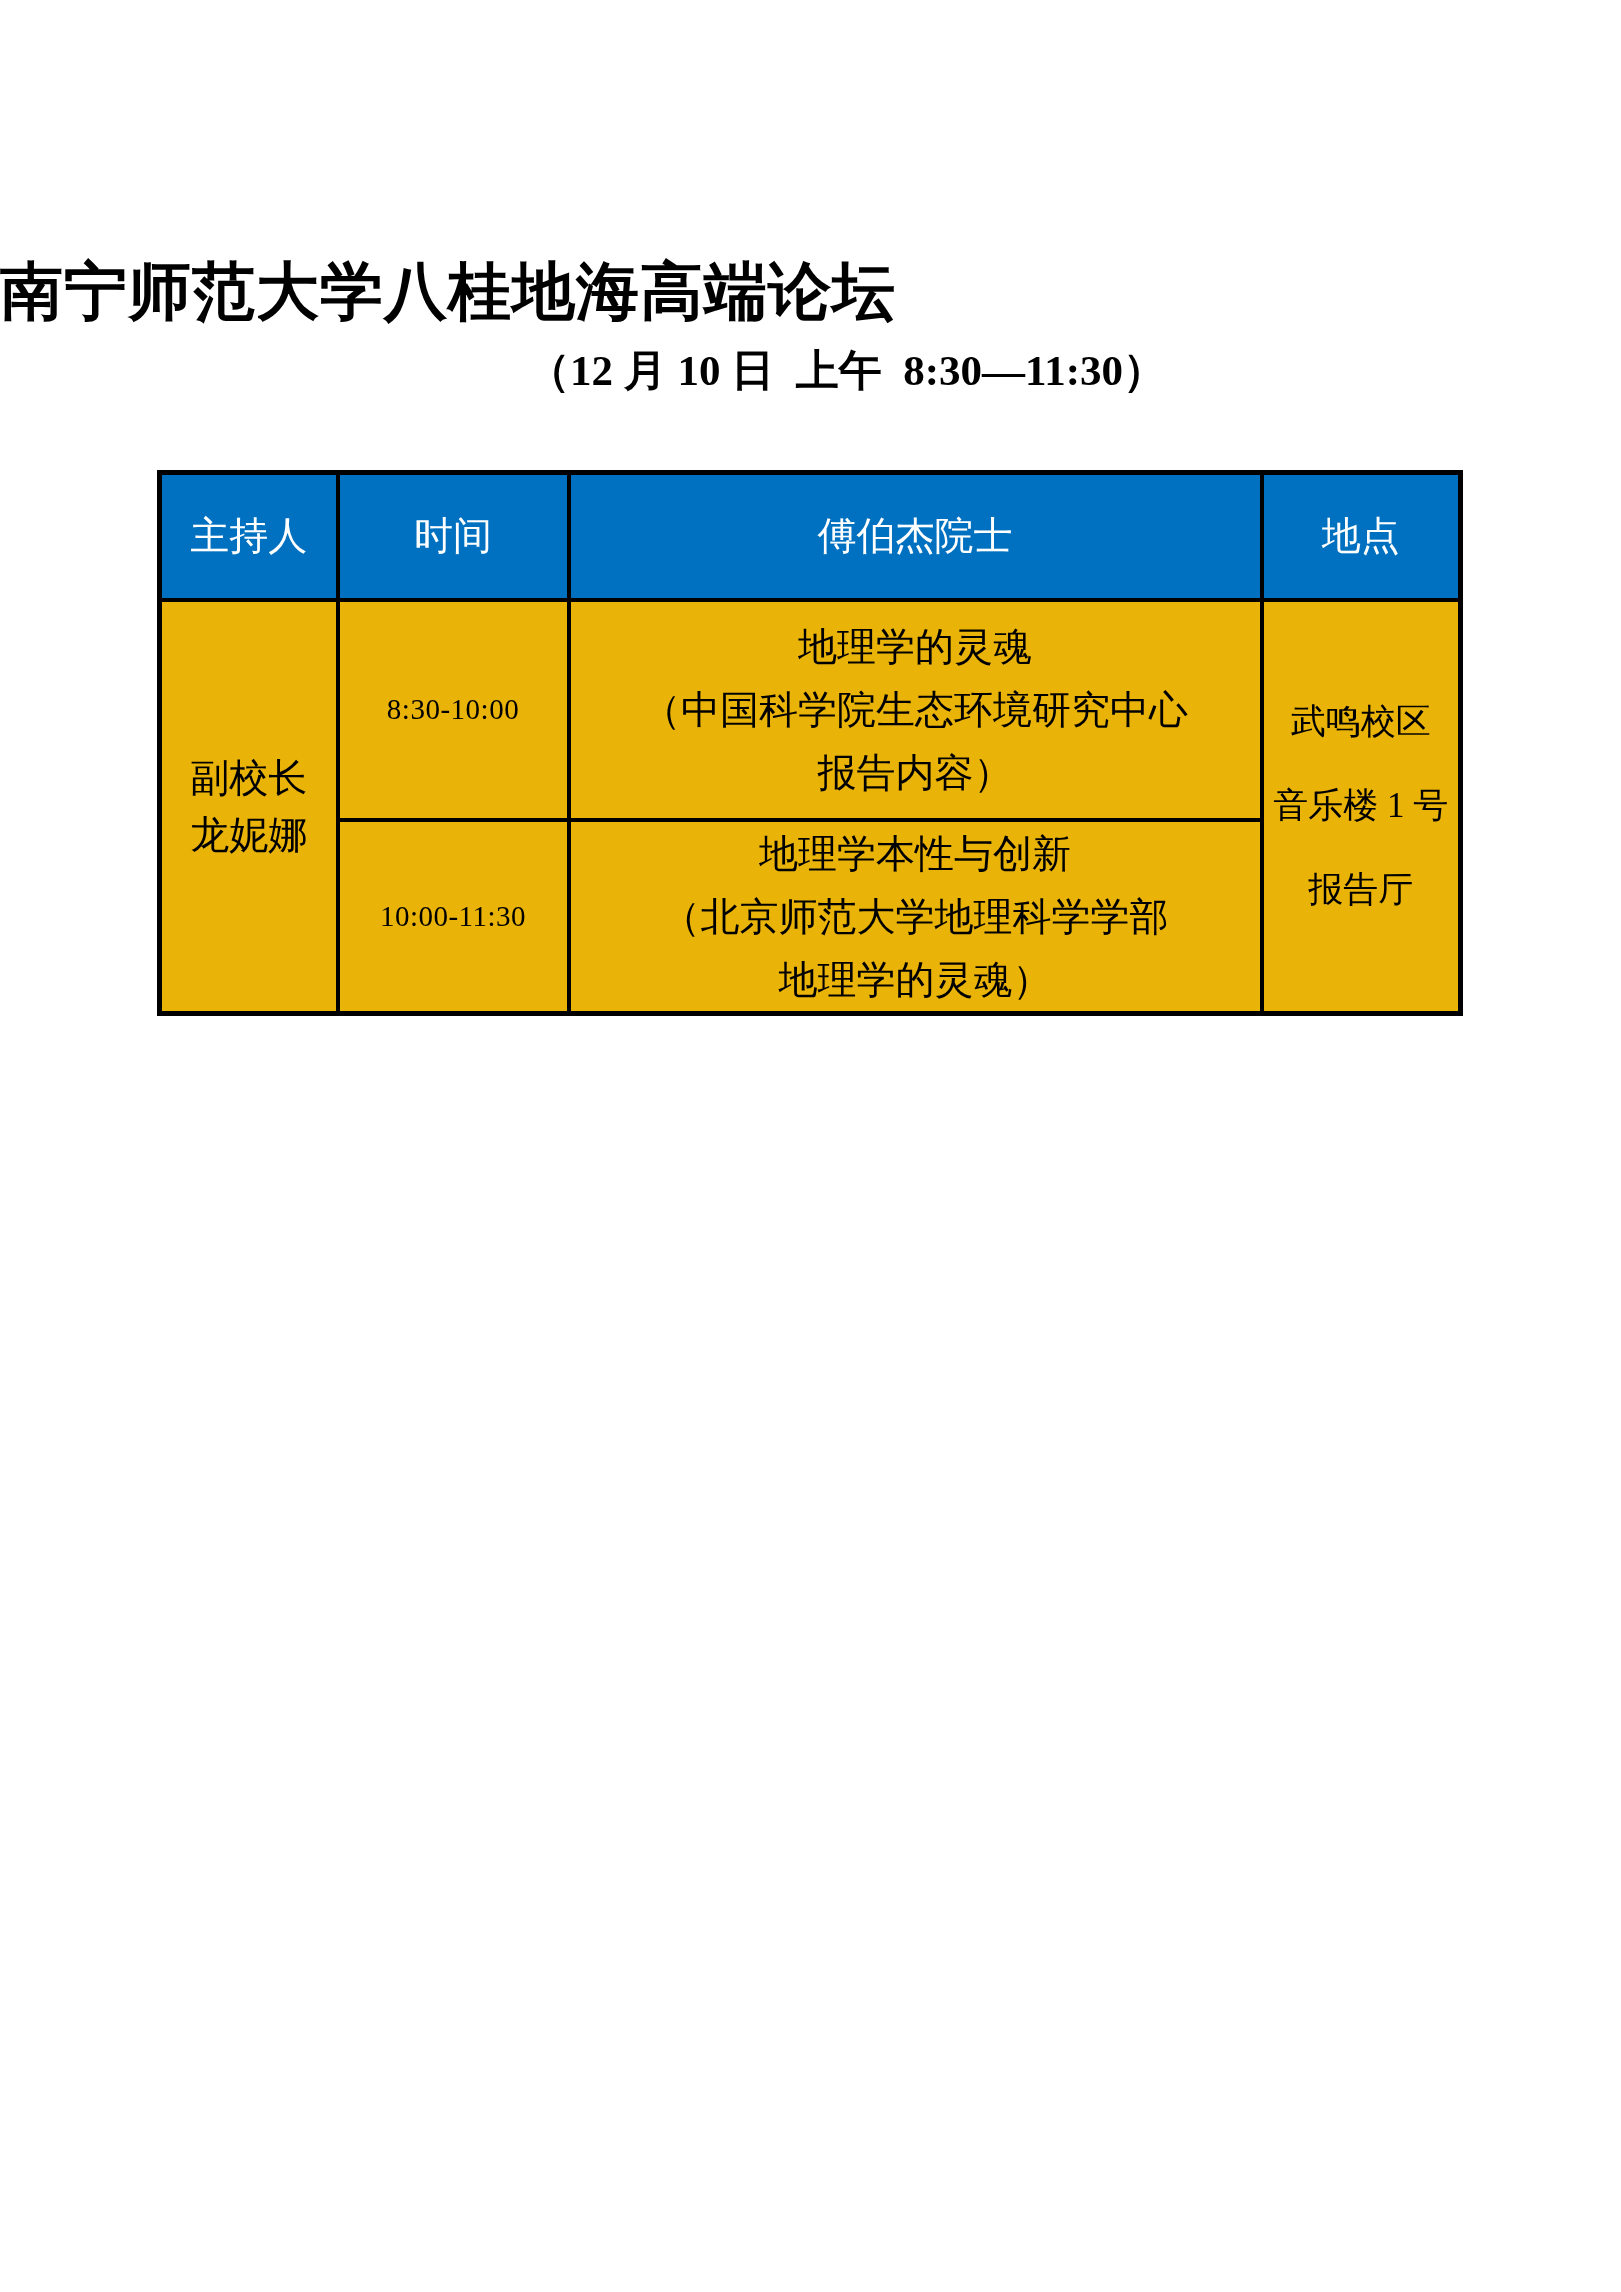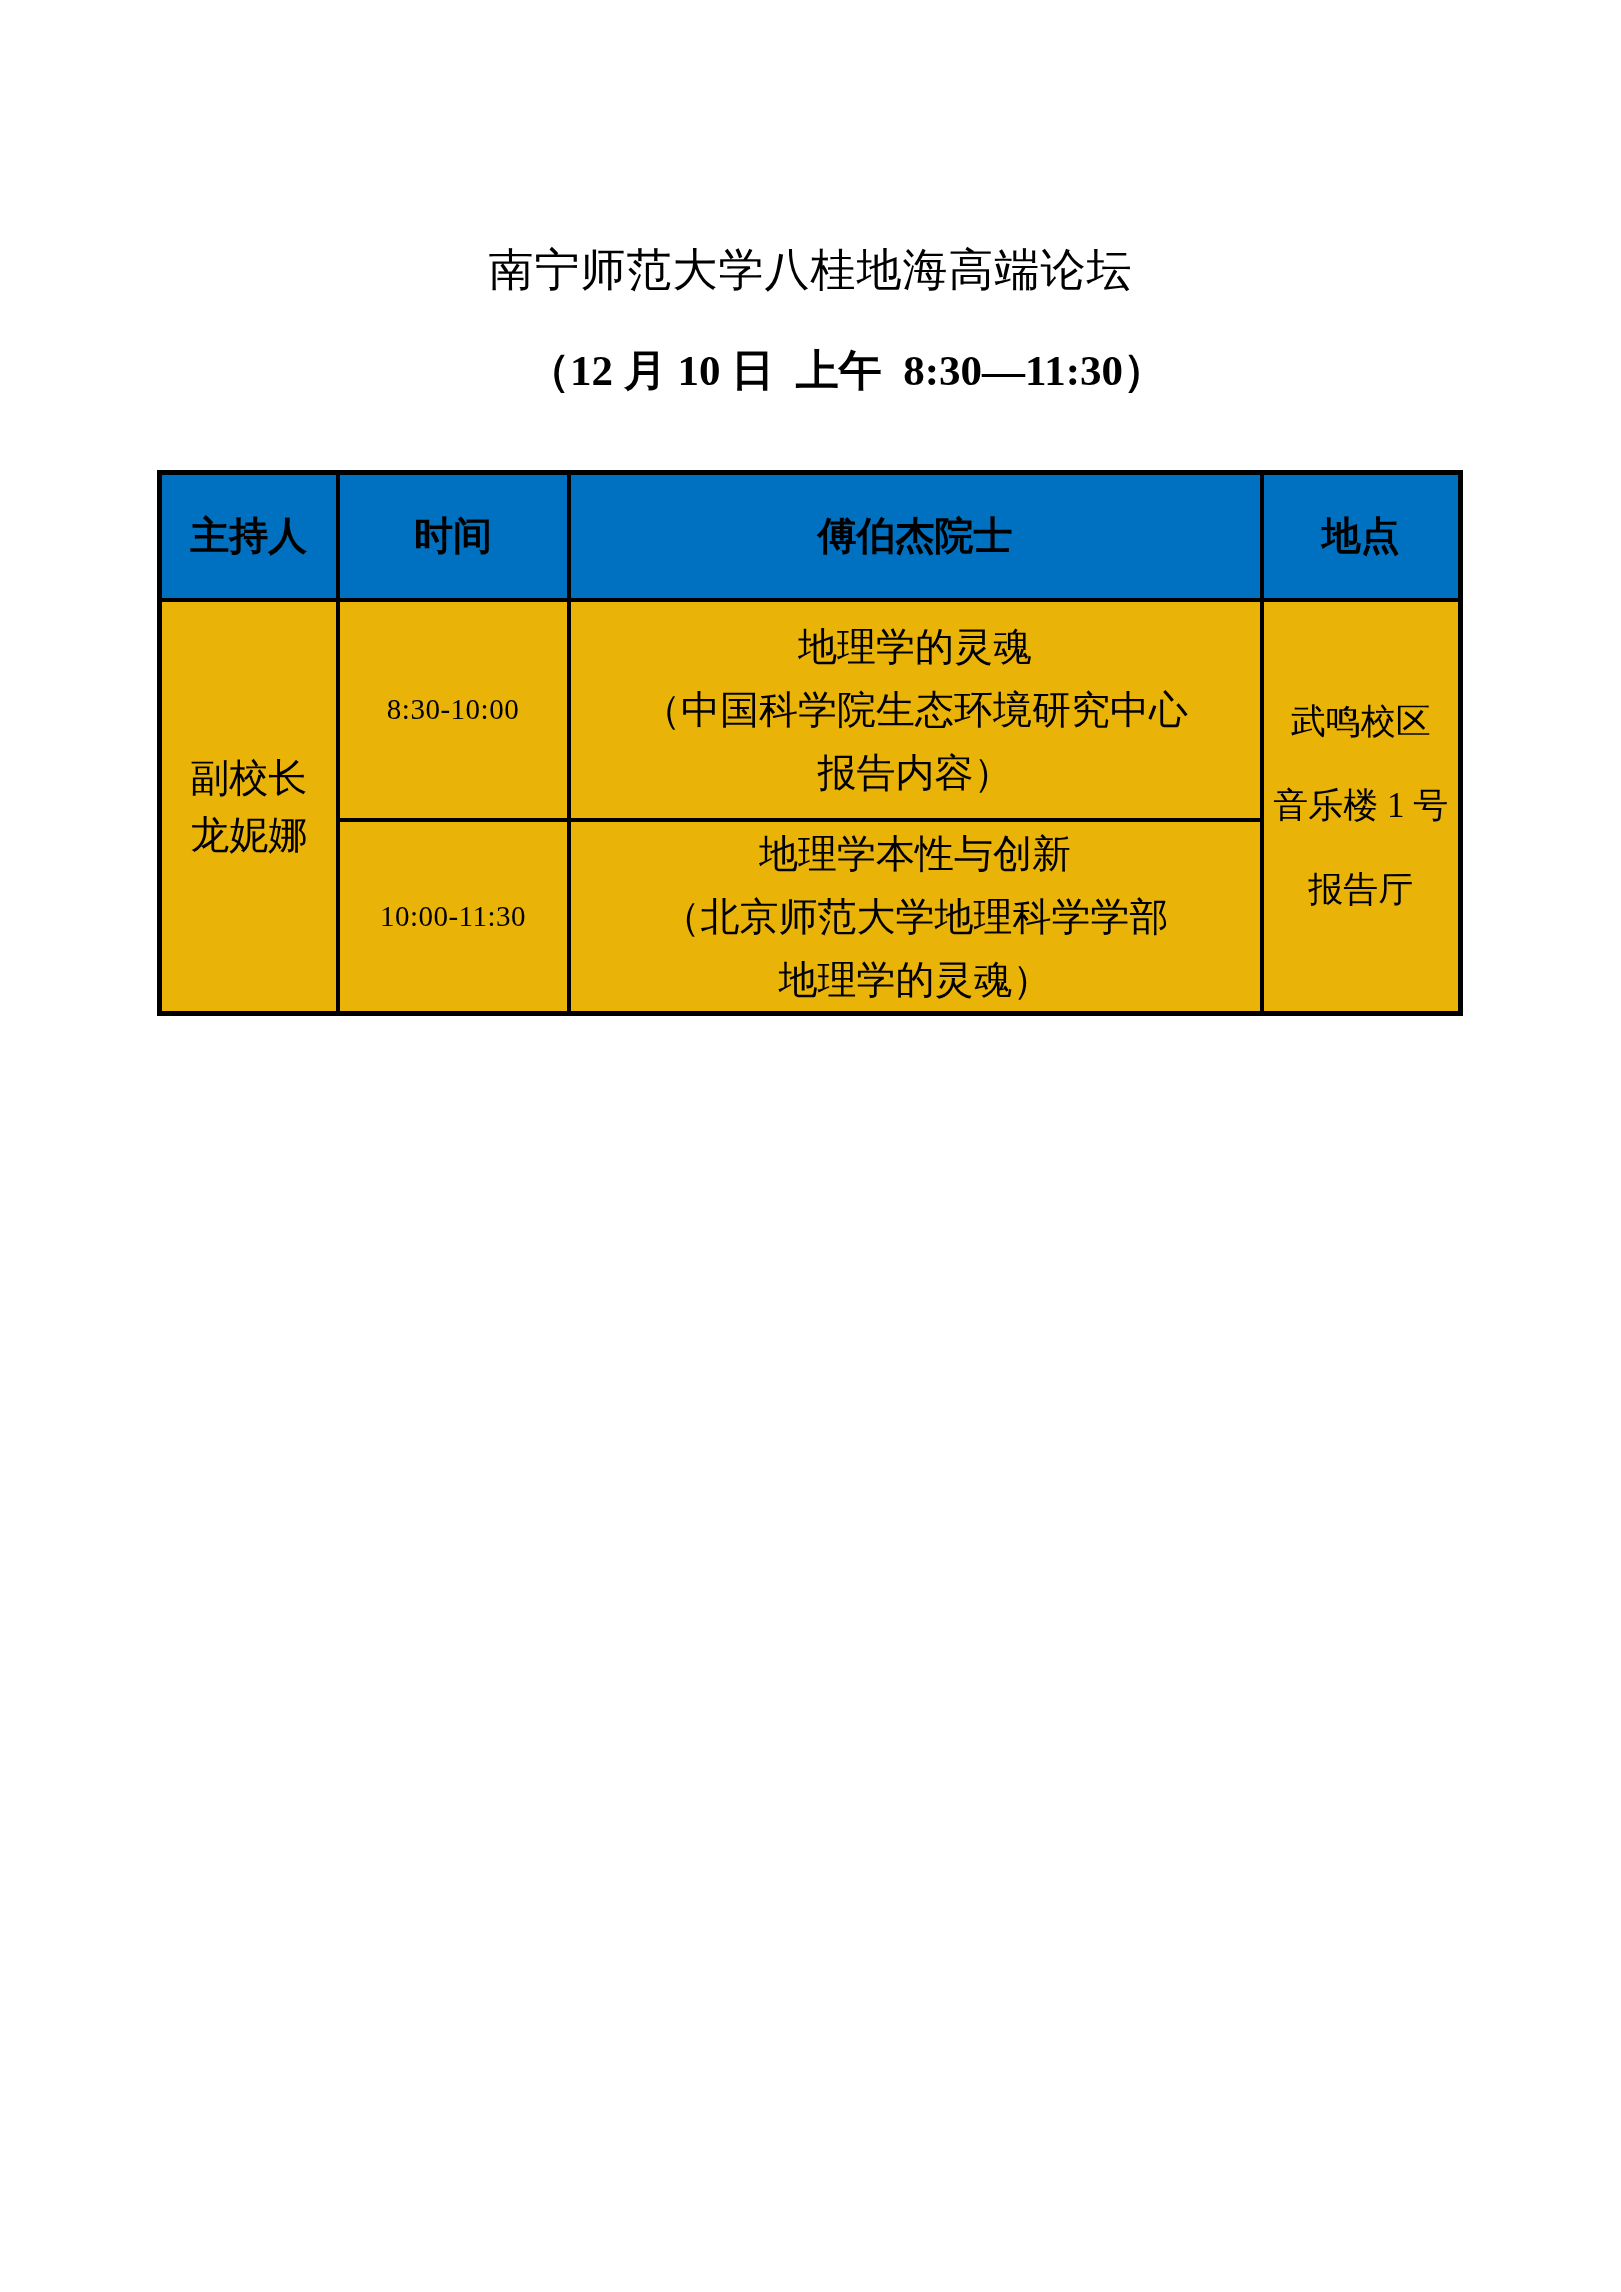--- a/index.html
+++ b/index.html
@@ -12,23 +12,22 @@
     width: 1621px;
     height: 2293px;
     font-family: "Liberation Serif", serif;
     color: #000000;
   }
   .page-title {
     position: absolute;
     top: 216px;
     left: 0;
     width: 100%;
-    text-align: center;
-    font-size: 45px;
-    font-weight: 400;
+    font-size: 63px;
+    font-weight: 700;
     letter-spacing: 1px;
     line-height: 1.1;
   }
   .page-subtitle {
     position: absolute;
     top: 345px;
     left: 0;
     width: 100%;
     text-align: center;
     font-size: 43px;
@@ -53,22 +52,22 @@
     vertical-align: middle;
     padding: 0;
     overflow: hidden;
   }
   tr.header-row { height: 127px; }
   tr.body-row-1 { height: 220px; }
   tr.body-row-2 { height: 192px; }
   table.schedule th {
     background: #0070C0;
     font-size: 39px;
-    font-weight: 700;
-    color: #000000;
+    font-weight: 400;
+    color: #ffffff;
   }
   table.schedule td {
     background: #eab308;
   }
   td.moderator-cell {
     font-size: 39px;
     line-height: 57px;
   }
   td.time-cell {
     font-size: 29px;

